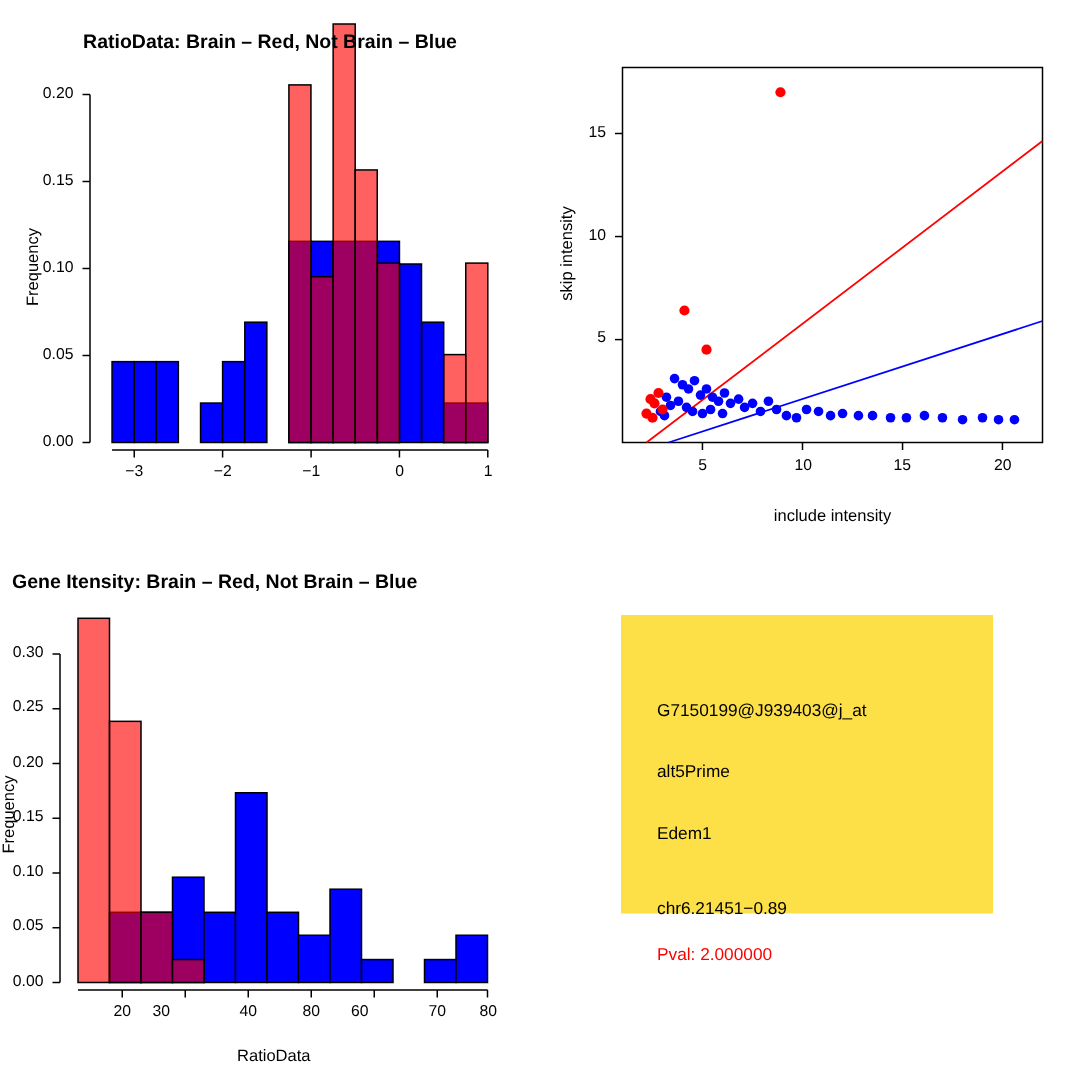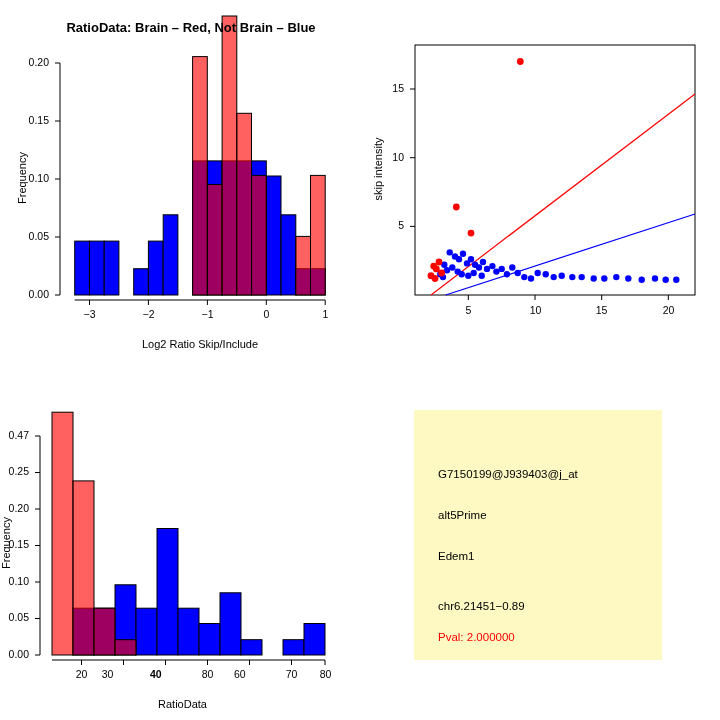--- a/index.html
+++ b/index.html
@@ -16,37 +16,37 @@
     font-weight:bold;
     font-size:13px;
     text-align:center;
     white-space:nowrap;
   }
   .axis-label{font-size:11px;}
   .tick-label{font-size:10.5px;}
   svg{display:block;}
   .infobox{
     position:absolute;
-    background:#fef9c3;
-    left:414px;top:410px;width:248px;height:250px;
+    background:#fde047;
+    left:414px;top:410px;width:248px;height:199px;
   }
   .infobox .line{
     position:absolute;
     left:24px;
     font-size:11.5px;
     color:#000;
     white-space:nowrap;
   }
   .infobox .pval{color:#ff0000;}
 </style>
 </head>
 <body>
 
 <div class="panel" style="left:0px;top:0px;width:360px;height:360px;">
-  <div class="ptitle" style="left:11px;top:20px;position:absolute;width:360px;">RatioData: Brain – Red, Not Brain – Blue</div>
+  <div class="ptitle" style="left:0;top:20px;position:absolute;width:360px;">RatioData: Brain – Red, Not Brain – Blue</div>
 
   <svg width="360" height="360">
 
     <g>
 
       <g fill="#0000FF" stroke="#000000" stroke-width="1">
         <rect x="74.7" y="241.1" width="14.7" height="53.9"></rect>
         <rect x="89.5" y="241.1" width="14.7" height="53.9"></rect>
         <rect x="104.2" y="241.1" width="14.7" height="53.9"></rect>
         <rect x="133.7" y="268.7" width="14.7" height="26.3"></rect>
@@ -99,21 +99,20 @@
     <div class="tick-label" style="position:absolute;left:21px;top:172px;width:28px;text-align:right;">0.10</div>
     <div class="tick-label" style="position:absolute;left:21px;top:114px;width:28px;text-align:right;">0.15</div>
     <div class="tick-label" style="position:absolute;left:21px;top:56px;width:28px;text-align:right;">0.20</div>
 
     <div class="tick-label" style="position:absolute;left:74px;top:308px;width:31px;text-align:center;">−3</div>
     <div class="tick-label" style="position:absolute;left:133px;top:308px;width:31px;text-align:center;">−2</div>
     <div class="tick-label" style="position:absolute;left:192px;top:308px;width:31px;text-align:center;">−1</div>
     <div class="tick-label" style="position:absolute;left:251px;top:308px;width:31px;text-align:center;">0</div>
     <div class="tick-label" style="position:absolute;left:310px;top:308px;width:31px;text-align:center;">1</div>
 
-    <div class="axis-label" style="position:absolute;left:60px;top:338px;width:280px;text-align:center;">Log2 Ratio Skip/Include</div>
     <div class="axis-label" style="position:absolute;left:-38px;top:172px;width:120px;text-align:center;transform:rotate(-90deg);">Frequency</div>
   </div>
 </div>
 
 <div class="panel" style="left:360px;top:0px;width:360px;height:360px;">
 
   <svg width="360" height="360">
 
     <rect x="55" y="45" width="280" height="250" fill="none" stroke="#000" stroke-width="1"></rect>
 
@@ -193,25 +192,27 @@
   <div style="position:absolute;left:0;top:0;width:360px;height:360px;">
     <div class="tick-label" style="position:absolute;left:16px;top:219px;width:28px;text-align:right;">5</div>
     <div class="tick-label" style="position:absolute;left:16px;top:151px;width:28px;text-align:right;">10</div>
     <div class="tick-label" style="position:absolute;left:16px;top:82px;width:28px;text-align:right;">15</div>
 
     <div class="tick-label" style="position:absolute;left:93px;top:304px;width:31px;text-align:center;">5</div>
     <div class="tick-label" style="position:absolute;left:160px;top:304px;width:31px;text-align:center;">10</div>
     <div class="tick-label" style="position:absolute;left:226px;top:304px;width:31px;text-align:center;">15</div>
     <div class="tick-label" style="position:absolute;left:293px;top:304px;width:31px;text-align:center;">20</div>
 
+    <div class="axis-label" style="position:absolute;left:55px;top:338px;width:280px;text-align:center;">include intensity</div>
     <div class="axis-label" style="position:absolute;left:-42px;top:163px;width:120px;text-align:center;transform:rotate(-90deg);">skip intensity</div>
   </div>
 </div>
 
 <div class="panel" style="left:0px;top:360px;width:400px;height:360px;">
+  <div class="ptitle" style="position:absolute;left:8px;top:20px;width:360px;text-align:left;">Gene Itensity: Brain – Red, Not Brain – Blue</div>
 
   <svg width="400" height="360">
 
     <g>
       <g fill="#0000FF" stroke="#000000" stroke-width="1">
         <rect x="73" y="248.2" width="21" height="46.8"></rect>
         <rect x="94" y="248.2" width="21" height="46.8"></rect>
         <rect x="115" y="224.8" width="21" height="70.2"></rect>
         <rect x="136" y="248.2" width="21" height="46.8"></rect>
         <rect x="157" y="168.5" width="21" height="126.5"></rect>
@@ -252,25 +253,25 @@
     </g>
   </svg>
 
   <div style="position:absolute;left:0;top:0;width:400px;height:360px;">
     <div class="tick-label" style="position:absolute;left:1px;top:288px;width:28px;text-align:right;">0.00</div>
     <div class="tick-label" style="position:absolute;left:1px;top:251px;width:28px;text-align:right;">0.05</div>
     <div class="tick-label" style="position:absolute;left:1px;top:215px;width:28px;text-align:right;">0.10</div>
     <div class="tick-label" style="position:absolute;left:1px;top:178px;width:28px;text-align:right;">0.15</div>
     <div class="tick-label" style="position:absolute;left:1px;top:142px;width:28px;text-align:right;">0.20</div>
     <div class="tick-label" style="position:absolute;left:1px;top:105px;width:28px;text-align:right;">0.25</div>
-    <div class="tick-label" style="position:absolute;left:1px;top:69px;width:28px;text-align:right;">0.47</div>
+    <div class="tick-label" style="position:absolute;left:1px;top:69px;width:28px;text-align:right;">0.30</div>
 
     <div class="tick-label" style="position:absolute;left:66px;top:308px;width:31px;text-align:center;">20</div>
     <div class="tick-label" style="position:absolute;left:92px;top:308px;width:31px;text-align:center;">30</div>
-    <div class="tick-label" style="position:absolute;left:150px;top:308px;width:31px;font-weight:bold;">40</div>
+    <div class="tick-label" style="position:absolute;left:150px;top:308px;width:31px;text-align:center;">40</div>
     <div class="tick-label" style="position:absolute;left:192px;top:308px;width:31px;text-align:center;">80</div>
     <div class="tick-label" style="position:absolute;left:234px;top:308px;width:31px;text-align:left;">60</div>
     <div class="tick-label" style="position:absolute;left:276px;top:308px;width:31px;text-align:center;">70</div>
     <div class="tick-label" style="position:absolute;left:310px;top:308px;width:31px;text-align:center;">80</div>
 
     <div class="axis-label" style="position:absolute;left:40px;top:338px;width:285px;text-align:center;">RatioData</div>
     <div class="axis-label" style="position:absolute;left:-54px;top:177px;width:120px;text-align:center;transform:rotate(-90deg);">Frequency</div>
   </div>
 </div>
 

